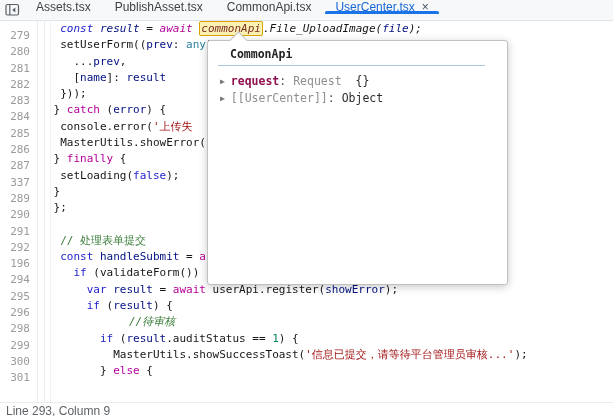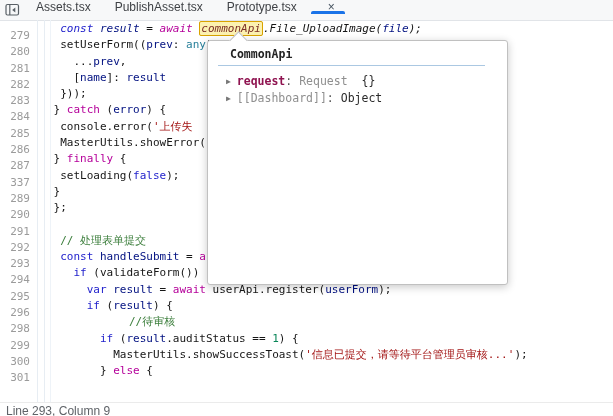--- a/index.html
+++ b/index.html
@@ -36,21 +36,21 @@
   .tk-hl{color:#7b2d26;background:#fcf1b0;border:1px solid #d8a200;border-radius:2px;padding:0 1px;}
   
   #popup{position:absolute;left:207px;top:40px;width:299px;height:243px;background:#ffffff;
          border:1px solid #c0c0c0;border-radius:3px;box-shadow:0 2px 8px rgba(0,0,0,.22);
          z-index:10;font-size:11.5px;}
   #popup-caret{position:absolute;top:-7px;left:24px;width:12px;height:12px;background:#fff;
          border-left:1px solid #c0c0c0;border-top:1px solid #c0c0c0;transform:rotate(45deg);}
   #popup-title{position:relative;padding:6px 0 3px 22px;font-weight:bold;color:#222;}
   #popup-sep{height:1px;background:#abc8e2;margin:1px 22px 0 10px;}
   #popup-rows{padding-top:7px;}
-  .popup-row{height:17px;line-height:17px;padding-left:18px;white-space:pre;}
+  .popup-row{height:17px;line-height:17px;padding-left:12px;white-space:pre;}
   .row-arrow{display:inline-block;color:#777;font-size:8px;transform:translateY(-1px);margin-right:6px;}
   .prop{color:#8f1350;font-weight:bold;}
   .muted{color:#8f8f8f;}
   .dark{color:#2b2b2b;}
   .colon{color:#555;}
   
   #statusbar{position:absolute;left:0;top:402px;right:0;height:20px;border-top:1px solid #ebebeb;
              font-family:"Liberation Sans", sans-serif;font-size:12px;color:#5f6368;
              line-height:16px;padding-left:6px;background:#fff;}
 </style>
@@ -68,23 +68,24 @@
       </svg>
     </div>
     <div id="tabs">
         <div class="tab">
           <span class="tab-label">Assets.tsx</span>
         </div>
         <div class="tab">
           <span class="tab-label">PublishAsset.tsx</span>
         </div>
         <div class="tab">
-          <span class="tab-label">Prototype.tsx</span>
+          <span class="tab-label">CommonApi.tsx</span>
         </div>
         <div class="tab active">
+          <span class="tab-label">UserCenter.tsx</span>
           <span class="tab-close">×</span>
           <div class="tab-underline"></div>
         </div>
       </div>
   </div>
 
   <div id="code-area">
       <div class="code-line">
         <div class="gutter">279</div>
         <div class="line-text" style="padding-left: 30.24px; font-style: italic;"><span class="tk-kw">const</span><span class="tk-pln"> </span><span class="tk-var">result</span><span class="tk-pln"> = </span><span class="tk-ctl">await</span><span class="tk-pln"> </span><span class="tk-hl">commonApi</span><span class="tk-pln">.File_UploadImage(</span><span class="tk-var">file</span><span class="tk-pln">);</span></div>
@@ -135,38 +136,38 @@
       </div>
       <div class="code-line">
         <div class="gutter">291</div>
         <div class="line-text" style="padding-left: 17px;"></div>
       </div>
       <div class="code-line">
         <div class="gutter">292</div>
         <div class="line-text" style="padding-left: 30.24px;"><span class="tk-com">// 处理表单提交</span></div>
       </div>
       <div class="code-line">
-        <div class="gutter">293</div>
+        <div class="gutter">196</div>
         <div class="line-text" style="padding-left: 30.24px;"><span class="tk-kw">const</span><span class="tk-pln"> </span><span class="tk-var">handleSubmit</span><span class="tk-pln"> = </span><span class="tk-ctl">async</span></div>
       </div>
       <div class="code-line">
         <div class="gutter">294</div>
         <div class="line-text" style="padding-left: 43.48px;"><span class="tk-kw">if</span><span class="tk-pln"> (validateForm()) {</span></div>
       </div>
       <div class="code-line">
         <div class="gutter">295</div>
-        <div class="line-text" style="padding-left: 56.72px;"><span class="tk-kw">var</span><span class="tk-pln"> </span><span class="tk-var">result</span><span class="tk-pln"> = </span><span class="tk-ctl">await</span><span class="tk-pln"> userApi.register(</span><span class="tk-var">userForm</span><span class="tk-pln">);</span></div>
+        <div class="line-text" style="padding-left: 56.72px;"><span class="tk-kw">var</span><span class="tk-pln"> </span><span class="tk-var">result</span><span class="tk-pln"> = </span><span class="tk-ctl">await</span><span class="tk-pln"> userApi.register(</span><span class="tk-var">showError</span><span class="tk-pln">);</span></div>
       </div>
       <div class="code-line">
         <div class="gutter">296</div>
         <div class="line-text" style="padding-left: 56.72px;"><span class="tk-kw">if</span><span class="tk-pln"> (</span><span class="tk-var">result</span><span class="tk-pln">) {</span></div>
       </div>
       <div class="code-line">
         <div class="gutter">298</div>
-        <div class="line-text" style="padding-left: 99px;"><span class="tk-com">//待审核</span></div>
+        <div class="line-text" style="padding-left: 99px; font-style: italic;"><span class="tk-com">//待审核</span></div>
       </div>
       <div class="code-line">
         <div class="gutter">299</div>
         <div class="line-text" style="padding-left: 69.96px;"><span class="tk-kw">if</span><span class="tk-pln"> (</span><span class="tk-var">result</span><span class="tk-pln">.auditStatus == </span><span class="tk-num">1</span><span class="tk-pln">) {</span></div>
       </div>
       <div class="code-line">
         <div class="gutter">300</div>
         <div class="line-text" style="padding-left: 83.2px;"><span class="tk-pln">MasterUtils.showSuccessToast(</span><span class="tk-str">'信息已提交，请等待平台管理员审核...'</span><span class="tk-pln">);</span></div>
       </div>
       <div class="code-line">
@@ -177,21 +178,21 @@
   <div class="vline" style="left:37px;top:20px;bottom:14px;"></div>
   <div class="vline" style="left:44px;top:20px;bottom:14px;"></div>
   <div class="vline" style="left:50px;top:20px;bottom:14px;background:#eef3f8;"></div>
 
   <div id="popup">
     <div id="popup-caret"></div>
     <div id="popup-title">CommonApi</div>
     <div id="popup-sep"></div>
     <div id="popup-rows">
         <div class="popup-row"><span class="row-arrow">▶</span><span class="prop">request</span><span class="colon">: </span><span class="muted">Request </span><span class="dark"> {}</span></div>
-        <div class="popup-row"><span class="row-arrow">▶</span><span class="muted">[[Dashboard]]</span><span class="colon">: </span><span class="dark">Object</span></div>
+        <div class="popup-row"><span class="row-arrow">▶</span><span class="muted">[[UserCenter]]</span><span class="colon">: </span><span class="dark">Object</span></div>
       </div>
   </div>
 
   <div id="statusbar">
     <span>Line 293, Column 9</span>
   </div>
 
 </div>
 
 </body></html>

